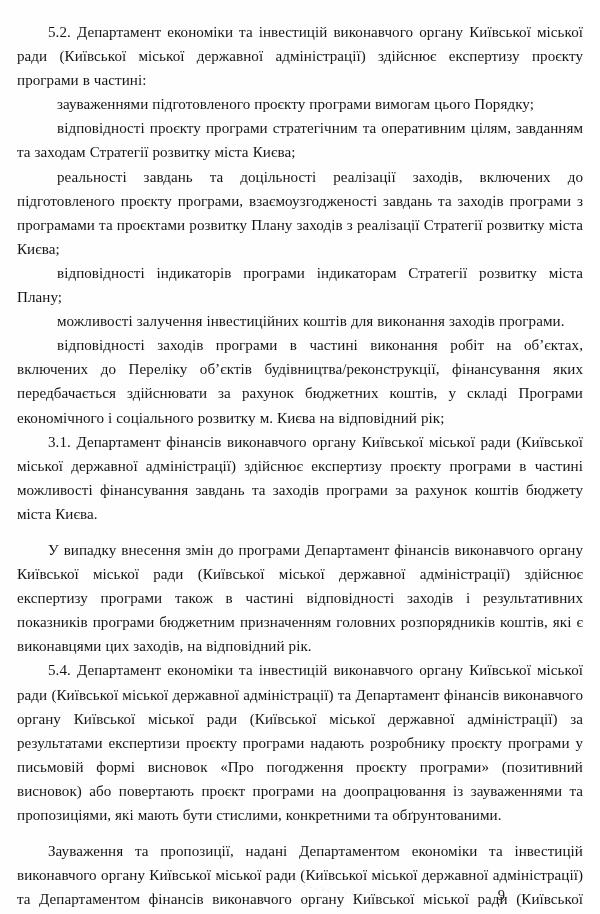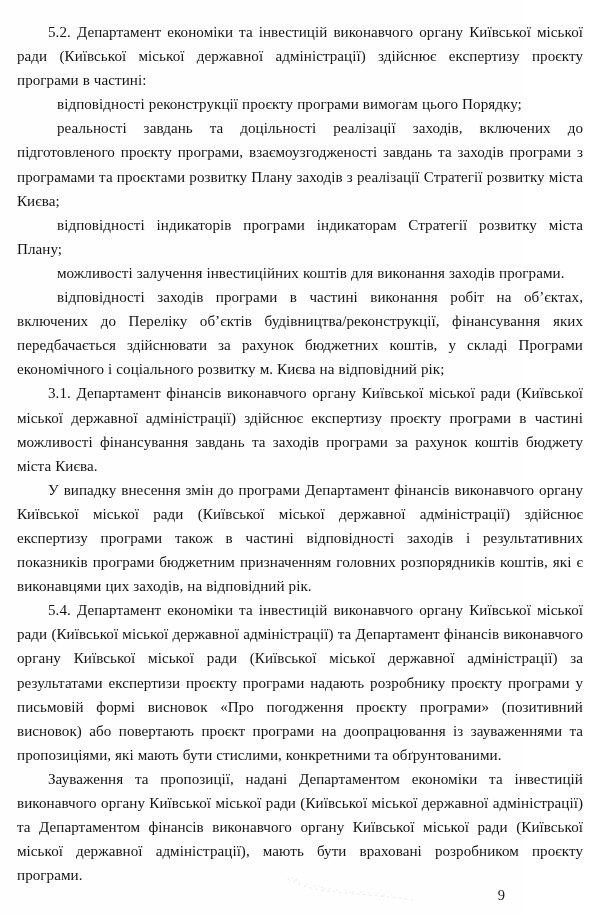--- a/index.html
+++ b/index.html
@@ -44,20 +44,21 @@
     text-indent: 31px;
     margin-top: 0;
   }
   
   p.sub {
     text-indent: 40px;
   }
   
   p.cont {
     text-indent: 31px;
+    margin-top: 12px;
   }
   .gap-md { margin-top: 16px; }
   .gap-lg { margin-top: 18px; }
   .gap-none { margin-top: 0px; }
 
   .page-number {
     position: absolute;
     right: 17px;
     bottom: 10px;
     font-size: 14.5px;
@@ -78,22 +79,23 @@
 </style>
 </head>
 <body>
 
 <div class="page">
 
   <div class="body-text">
 
     <p class="para clause gap-none">5.2. Департамент економіки та інвестицій виконавчого органу Київської міської ради (Київської міської державної адміністрації) здійснює експертизу проєкту програми в частині:</p>
 
-    <p class="para sub gap-lg">відповідності реконструкції проєкту програми вимогам цього Порядку;</p>
+    <p class="para sub gap-lg">зауваженнями підготовленого проєкту програми вимогам цього Порядку;</p>
 
+    <p class="para sub gap-lg">відповідності проєкту програми стратегічним та оперативним цілям, завданням та заходам Стратегії розвитку міста Києва;</p>
 
     <p class="para sub gap-lg">реальності завдань та доцільності реалізації заходів, включених до підготовленого проєкту програми, взаємоузгодженості завдань та заходів програми з програмами та проєктами розвитку Плану заходів з реалізації Стратегії розвитку міста Києва;</p>
 
     <p class="para sub gap-md">відповідності індикаторів програми індикаторам Стратегії розвитку міста Плану;</p>
 
     <p class="para sub gap-md">можливості залучення інвестиційних коштів для виконання заходів програми.</p>
 
     <p class="para sub gap-md">відповідності заходів програми в частині виконання робіт на об’єктах, включених до Переліку об’єктів будівництва/реконструкції, фінансування яких передбачається здійснювати за рахунок бюджетних коштів, у складі Програми економічного і соціального розвитку м. Києва на відповідний рік;</p>
 
     <p class="para clause gap-lg">3.1. Департамент фінансів виконавчого органу Київської міської ради (Київської міської державної адміністрації) здійснює експертизу проєкту програми в частині можливості фінансування завдань та заходів програми за рахунок коштів бюджету міста Києва.</p>

